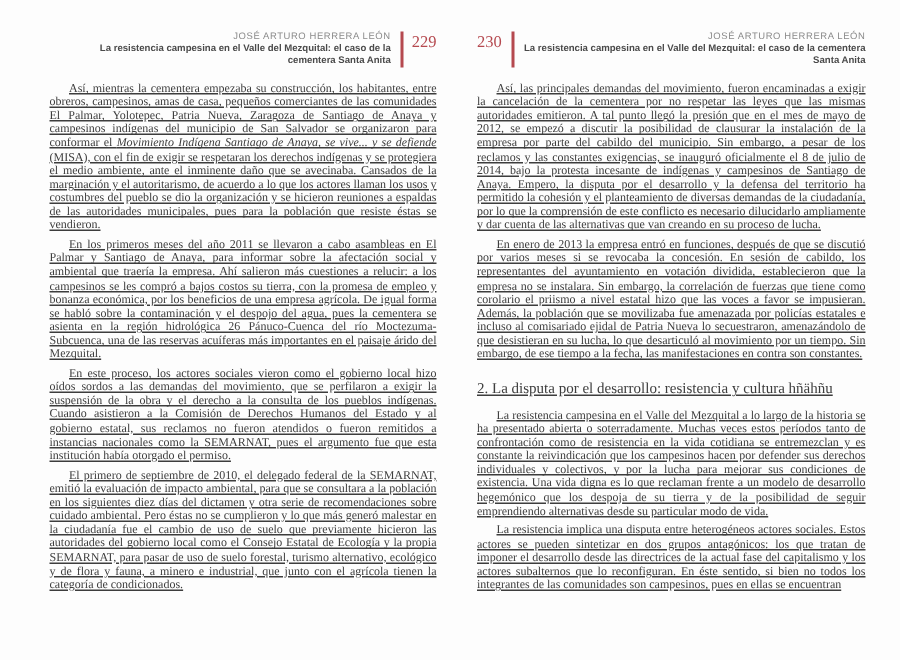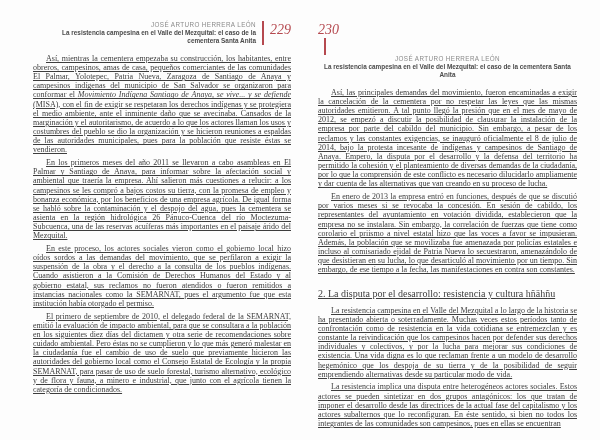--- a/index.html
+++ b/index.html
@@ -26,21 +26,21 @@
   .page.right { padding: 21px 23px 0 18px; }
 
   
   .running-header {
     display: flex;
     align-items: flex-start;
     font-family: "Liberation Sans", sans-serif;
     margin-bottom: 9px;
   }
   .page.left .running-header  { justify-content: flex-end; text-align: right; }
-  .page.right .running-header { justify-content: flex-start; text-align: center; flex-direction: column; }
+  .page.right .running-header { justify-content: flex-start; text-align: right; }
   .header-text { line-height: 1.25; }
   .header-author {
     font-size: 6.3px;
     color: #8a8a8a;
     letter-spacing: 0.4px;
     text-transform: uppercase;
     display: block;
   }
   .header-title {
     font-size: 6.4px;
@@ -50,26 +50,25 @@
   }
   .header-rule {
     width: 2px;
     align-self: stretch;
     min-height: 17px;
     background: #b5494f;
     margin: 0 6px;
     flex: 0 0 auto;
   }
   .header-folio {
-    font-size: 14px;
+    font-size: 11px;
     color: #b5494f;
     font-family: "Liberation Serif", serif;
     padding-top: 1px;
     flex: 0 0 auto;
-    font-style: italic;
   }
 
   
   .body-text {
     font-size: 8px;
     line-height: 9.15px;
     text-align: justify;
     color: #3d3d3d;
   }
   .body-text p {

